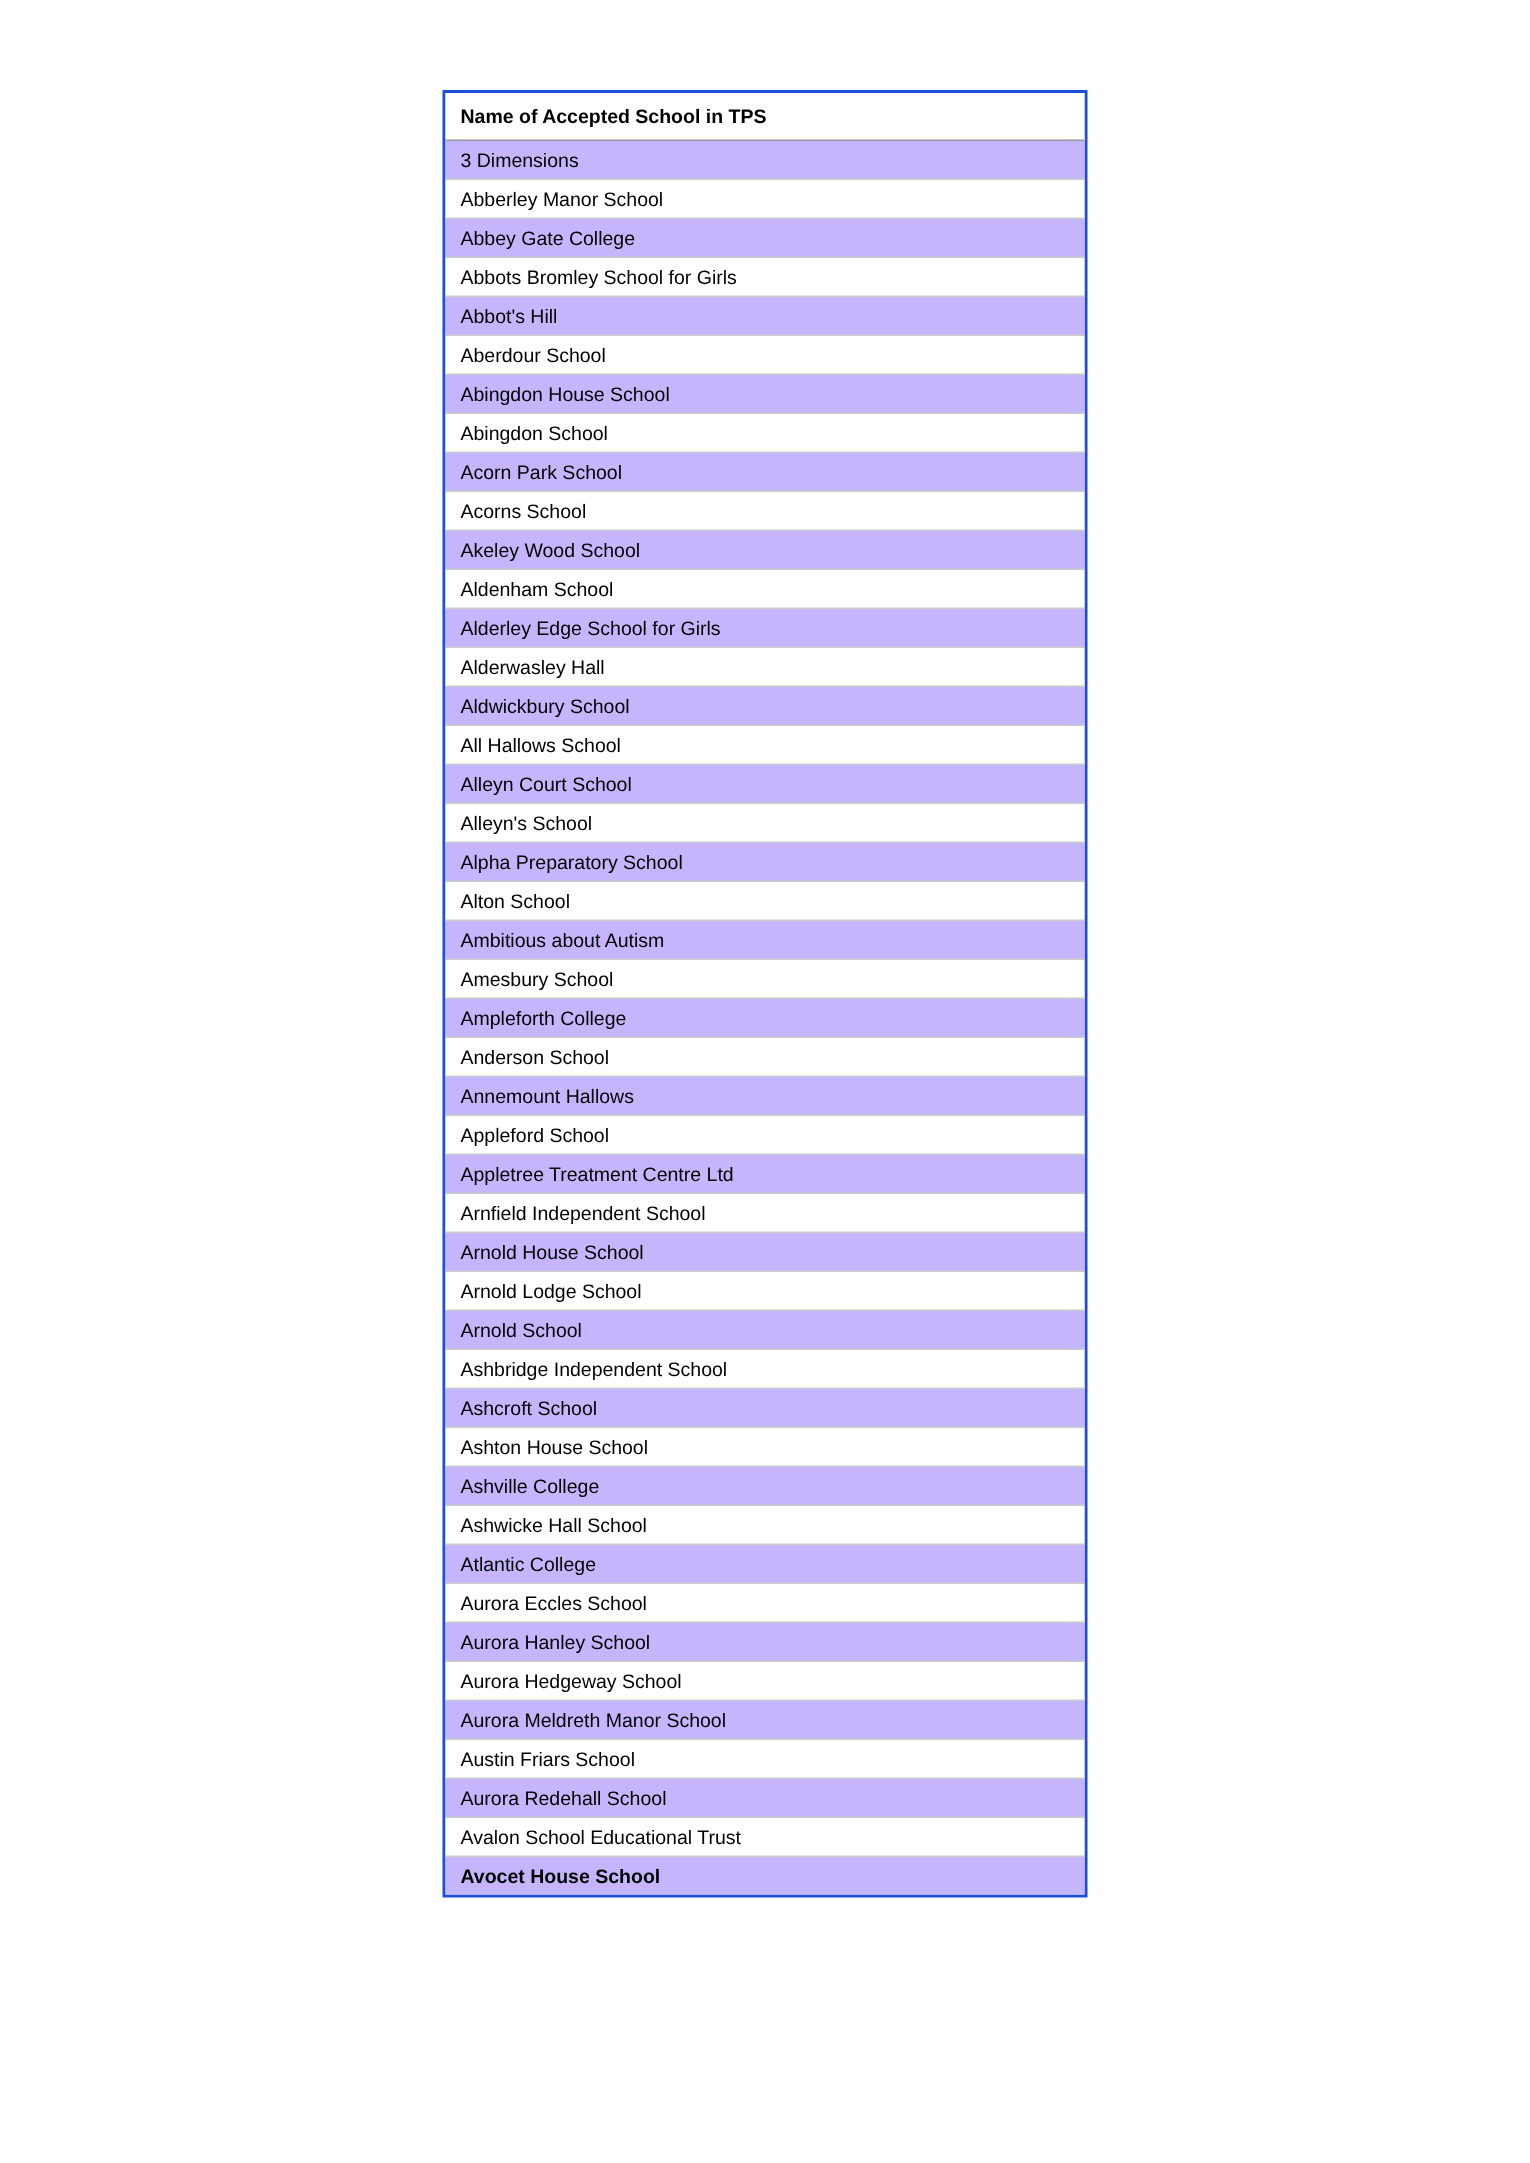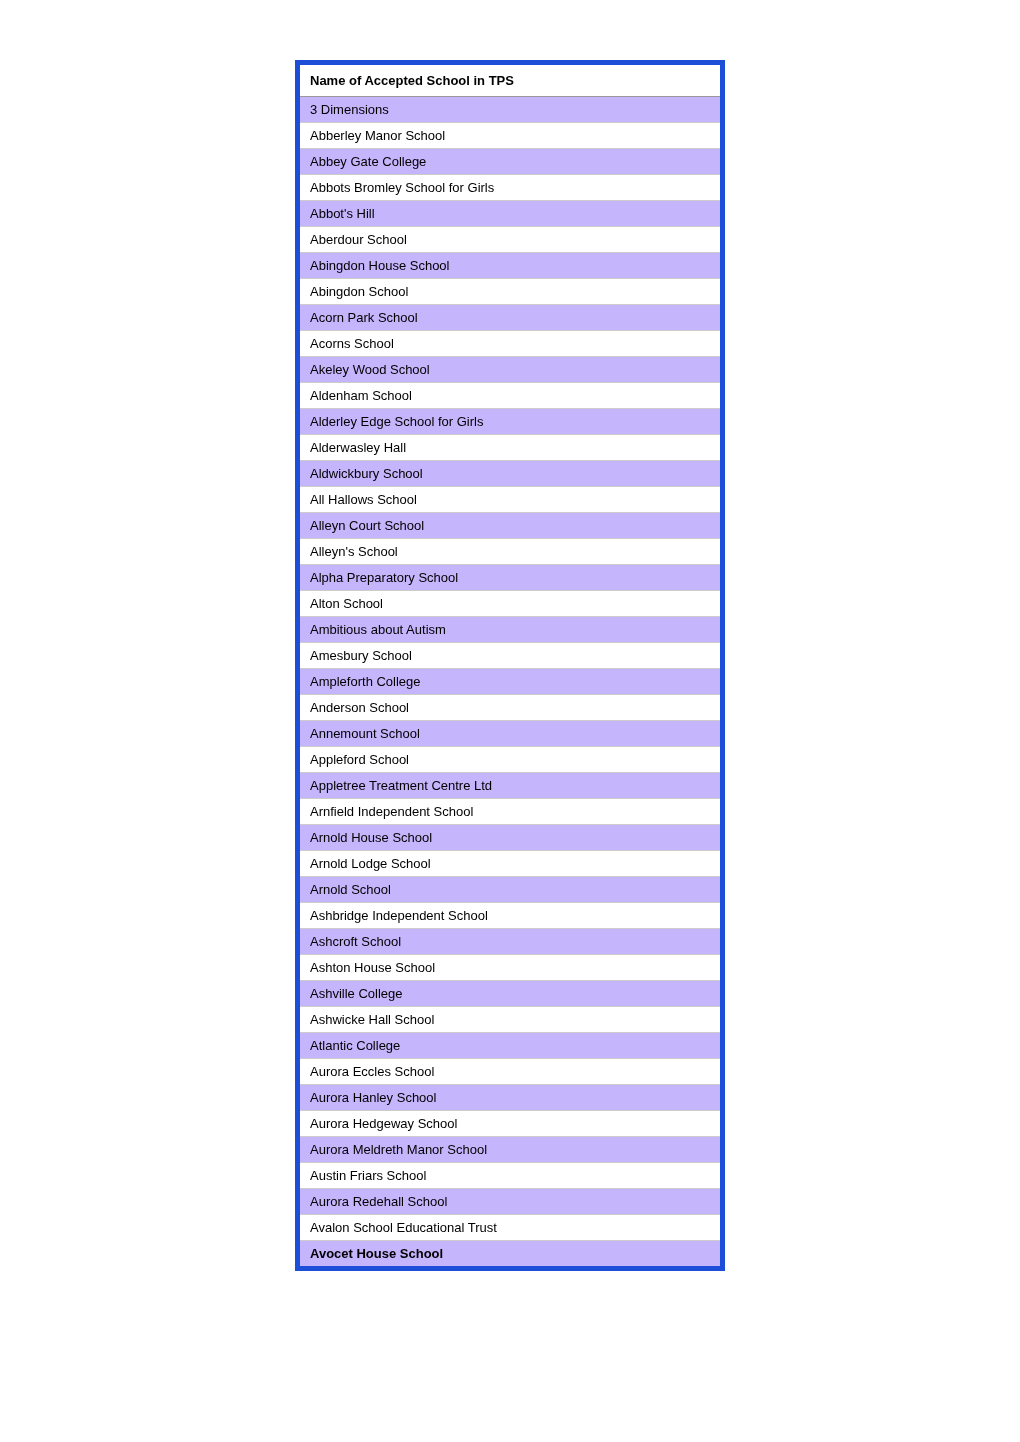--- a/index.html
+++ b/index.html
@@ -11,21 +11,21 @@
       background: #ffffff;
       font-family: Arial, sans-serif;
       font-size: 13px;
       color: #000000;
       display: flex;
       justify-content: center;
       padding: 60px 20px;
     }
     .table-container {
       width: 430px;
-      border: 5px solid #1d4ed8;
+      border: 2px solid #1d4ed8;
     }
     .table-header {
       padding: 8px 10px;
       font-weight: bold;
       border-bottom: 1px solid #999;
       background: #ffffff;
     }
     .table-row {
       padding: 5px 10px;
       border-bottom: 1px solid #ccc;
@@ -62,21 +62,21 @@
       <div class="table-row">Aldwickbury School</div>
       <div class="table-row">All Hallows School</div>
       <div class="table-row">Alleyn Court School</div>
       <div class="table-row">Alleyn's School</div>
       <div class="table-row">Alpha Preparatory School</div>
       <div class="table-row">Alton School</div>
       <div class="table-row">Ambitious about Autism</div>
       <div class="table-row">Amesbury School</div>
       <div class="table-row">Ampleforth College</div>
       <div class="table-row">Anderson School</div>
-      <div class="table-row">Annemount School</div>
+      <div class="table-row">Annemount Hallows</div>
       <div class="table-row">Appleford School</div>
       <div class="table-row">Appletree Treatment Centre Ltd</div>
       <div class="table-row">Arnfield Independent School</div>
       <div class="table-row">Arnold House School</div>
       <div class="table-row">Arnold Lodge School</div>
       <div class="table-row">Arnold School</div>
       <div class="table-row">Ashbridge Independent School</div>
       <div class="table-row">Ashcroft School</div>
       <div class="table-row">Ashton House School</div>
       <div class="table-row">Ashville College</div>

